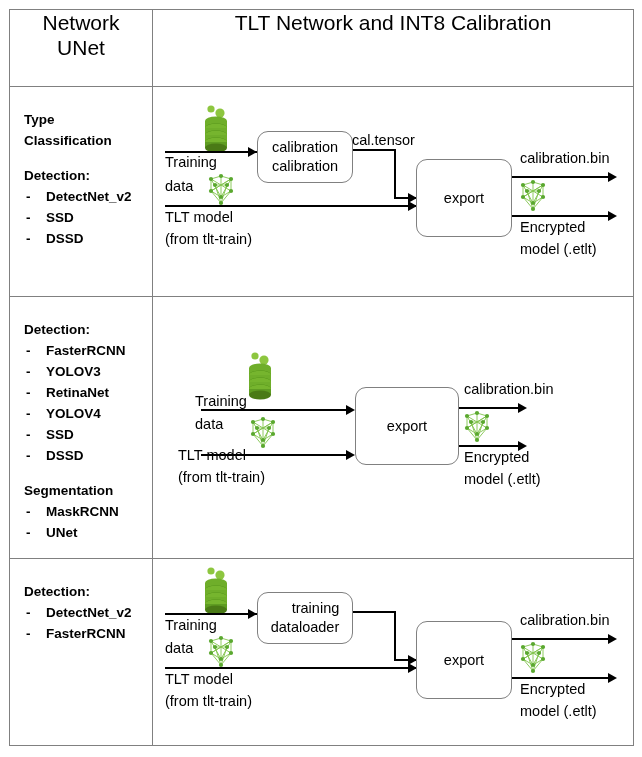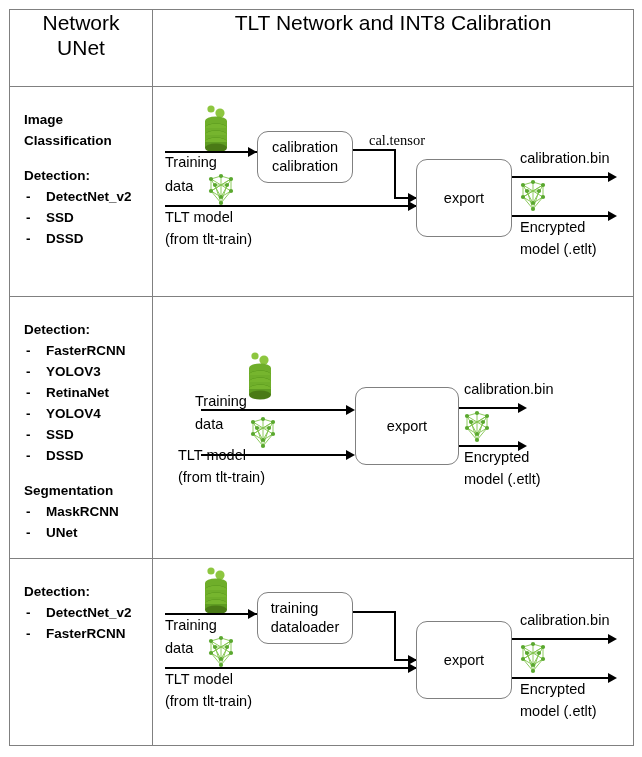--- a/index.html
+++ b/index.html
@@ -93,21 +93,21 @@
   .r3 .dwrap { height: 186px; }
 
   .node {
     position: absolute;
     border: 1.6px solid #808080;
     border-radius: 11px;
     background: #ffffff;
     display: flex;
     align-items: center;
     justify-content: center;
-    text-align: left;
+    text-align: right;
     font-size: 14.5px;
     line-height: 19px;
     color: #000;
     box-sizing: border-box;
   }
 
   .lbl {
     position: absolute;
     font-size: 14.5px;
     line-height: 19px;
@@ -159,21 +159,21 @@
           <div class="head-title">TLT Network and INT8 Calibration</div>
         </th>
       </tr>
     </thead>
     <tbody>
 
       <tr class="r1">
         <td>
           <div class="types">
             <div class="grp">
-              <div>Image</div>
+              <div>Type</div>
               <div>Classification</div>
             </div>
             <div class="blank"></div>
             <div class="grp">
               <div>Detection:</div>
               <ul>
                 <li><span class="dash">-</span><span>DetectNet_v2</span></li>
                 <li><span class="dash">-</span><span>SSD</span></li>
                 <li><span class="dash">-</span><span>DSSD</span></li>
               </ul>
@@ -232,21 +232,21 @@
               <div>
                 <div>calibration</div>
                 <div>calibration</div>
               </div>
             </div>
 
             <div class="line h" style="left:200px; top:62px; width:42px;"></div>
             <div class="line v" style="left:241px; top:62px; height:49px;"></div>
             <div class="line h" style="left:241px; top:110px; width:23px;"></div>
             <div class="arrowhead" style="left:255px; top:106px;"></div>
-            <div class="lbl" style="left:216px; top:44px;font-family:Liberation Serif, serif;">cal.tensor</div>
+            <div class="lbl" style="left:199px; top:44px;">cal.tensor</div>
 
             <div class="line h" style="left:12px; top:118px; width:252px;"></div>
             <div class="arrowhead" style="left:255px; top:114px;"></div>
             <div class="lbl" style="left:12px; top:121px;">TLT model</div>
             <div class="lbl" style="left:12px; top:143px;">(from tlt-train)</div>
 
             <div class="node" style="left:263px; top:72px; width:96px; height:78px;">
               <div>export</div>
             </div>
 

